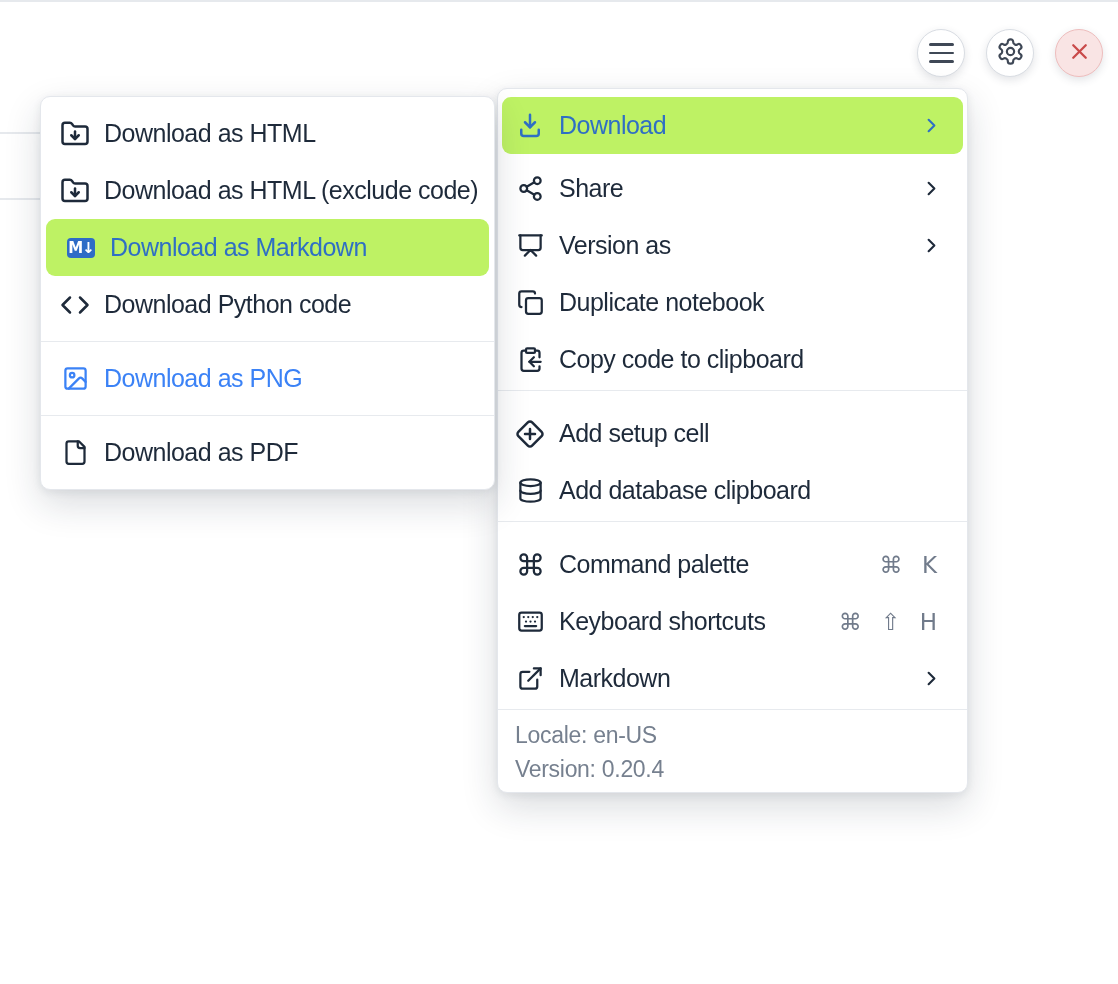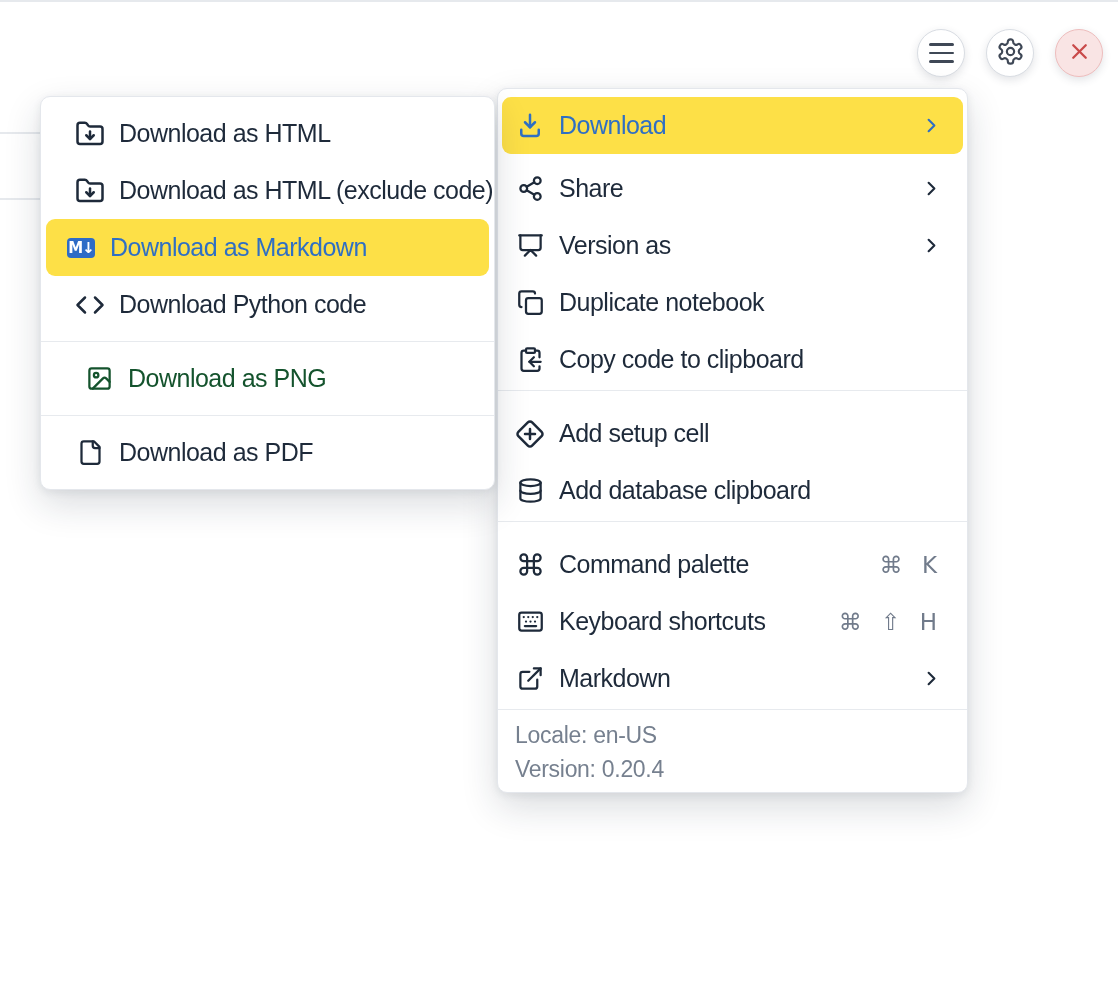--- a/index.html
+++ b/index.html
@@ -29,30 +29,30 @@
     position:absolute; background:#ffffff; border:1px solid #e4e7ec; border-radius:10px;
     box-shadow:0 14px 36px rgba(25,35,55,.16), 0 2px 8px rgba(25,35,55,.08);
   }
   .left-panel  { left:40px;  top:96px; width:455px; z-index:10; }
   .right-panel { left:497px; top:88px; width:471px; z-index:5; }
   .section { padding:8px 0; }
   .sep { height:1px; background:#e7eaee; }
 
   .row { height:57px; display:flex; align-items:center; font-size:25px; letter-spacing:-0.5px; color:#1e2a3a; cursor:pointer; }
   .right-panel .row { padding:12px 24px 0 17px; }
-  .left-panel  .row { padding:0 20px 0 34px; }
+  .left-panel  .row { padding:0 20px 0 19px; }
   .row .ic { flex:0 0 auto; width:30px; height:30px; margin-right:14px; display:flex; align-items:center; justify-content:center; }
   .row .ic svg { width:30px; height:30px; }
   .row .ic.sm svg { width:27px; height:27px; }
   .lbl { white-space:nowrap; }
 
-  .row.hl { background:#fde047; color:#2f6fc4; border-radius:9px; }
+  .row.hl { background:#bef264; color:#2f6fc4; border-radius:9px; }
   .right-panel .row.hl { margin:0 4px; padding:0 20px 0 13px; }
   .left-panel  .row.hl { margin:0 5px; padding-left:20px; }
-  .row.disabled { color:#14532d; cursor:default;margin-left:9px; }
+  .row.disabled { color:#3b82f6; cursor:default; }
 
   .chev { margin-left:auto; width:23px; height:23px; flex:0 0 auto; }
   .chev svg { width:23px; height:23px; }
   .shortcut {
     margin-left:auto; font-family:"DejaVu Sans",sans-serif; font-size:23px;
     color:#717b8b; letter-spacing:6px; white-space:nowrap;
   }
 
   .md-badge {
     width:28px; height:20px; border-radius:4px; background:#2e6cc6; color:#ffffff;

